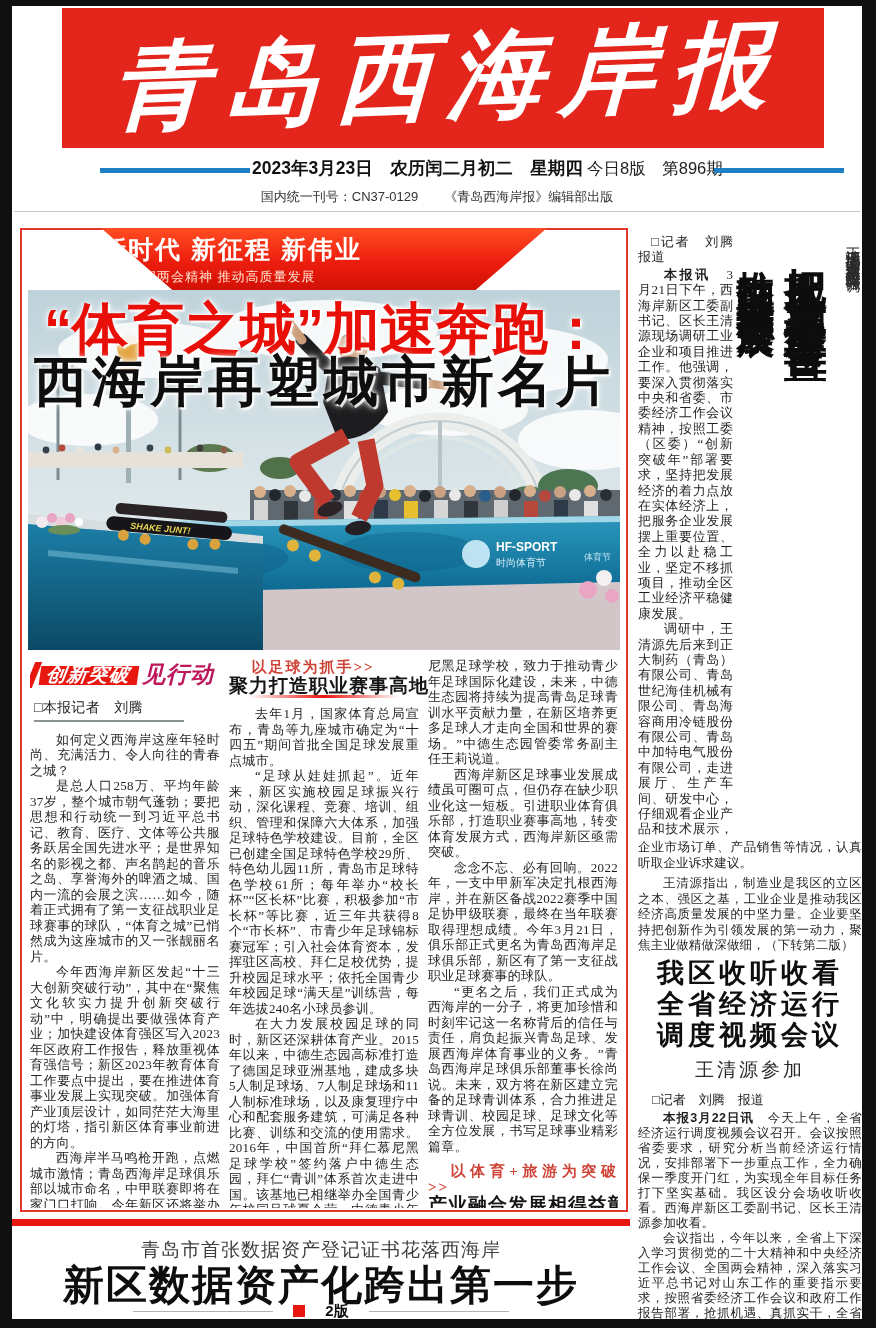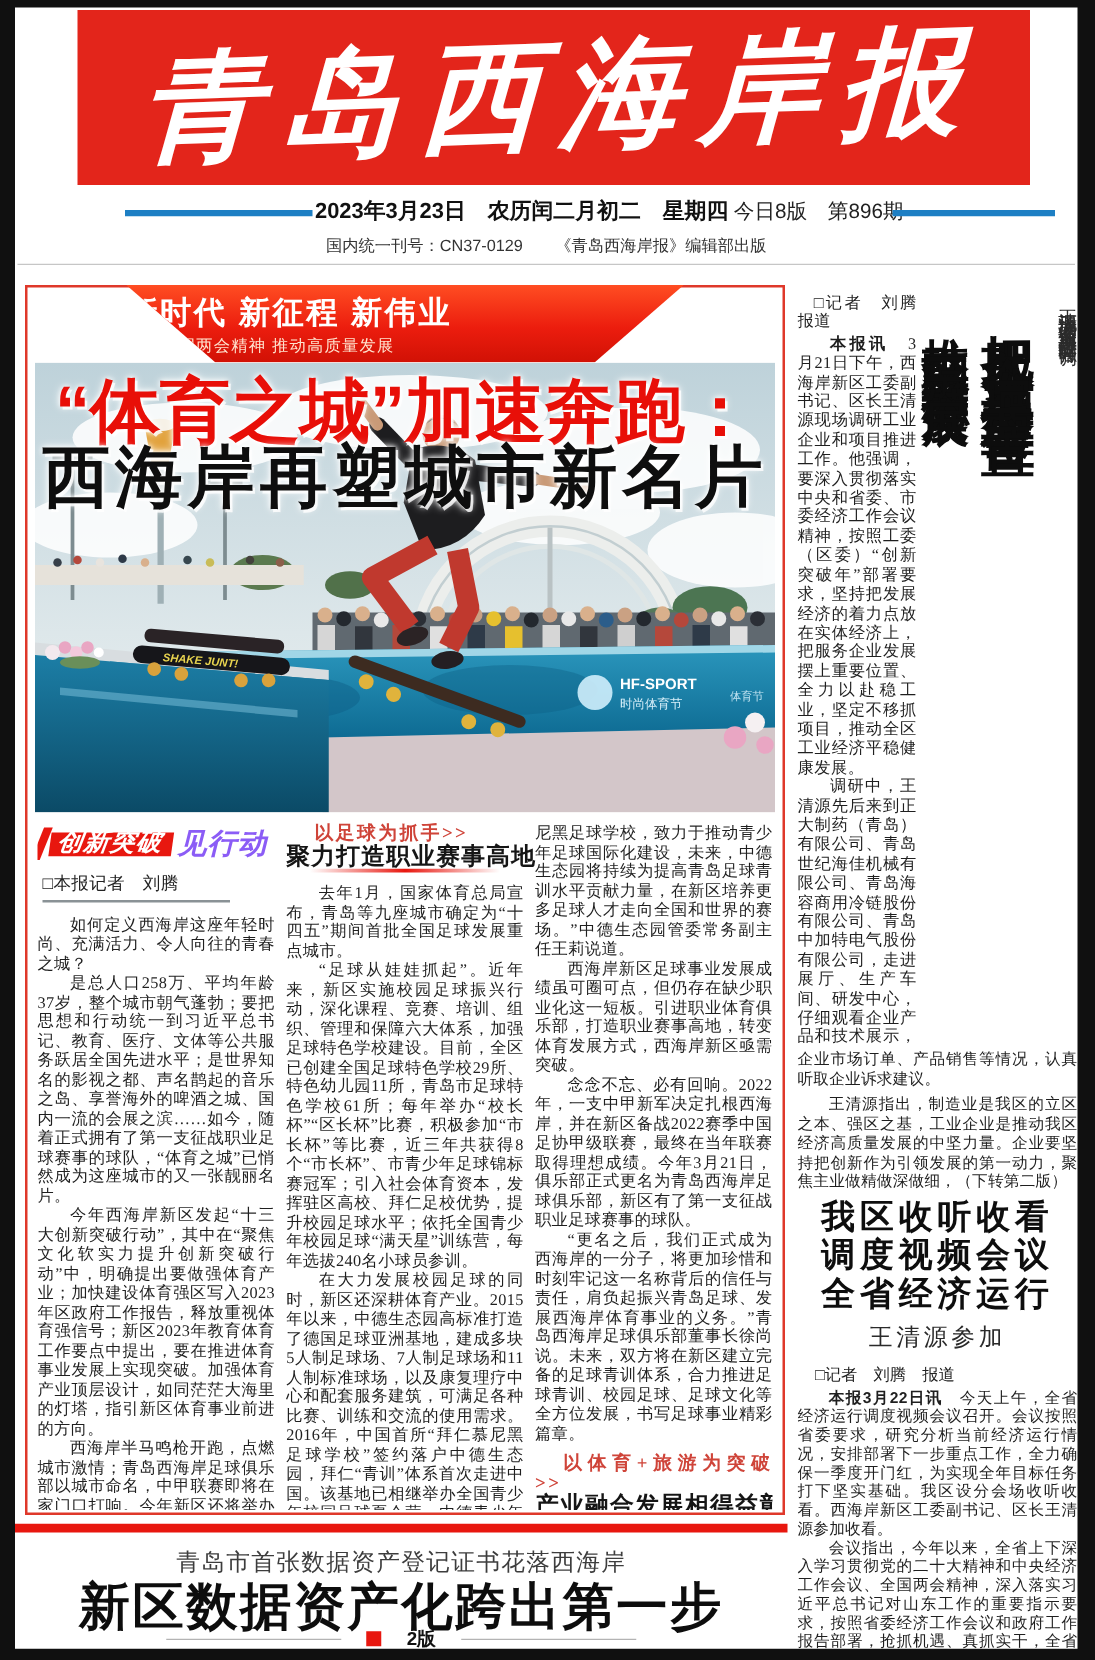--- a/index.html
+++ b/index.html
@@ -53,21 +53,21 @@
         overflow:hidden;}
   .col{width:190px;font-size:13px;line-height:15.5px;color:#1f1f1f;text-align:justify;
        letter-spacing:0.3px;}
   .col p{margin:0;text-indent:2em;}
   .col p.noindent{text-indent:0;}
   .logo-row{display:flex;align-items:center;height:30px;margin:2px 0 10px 0;}
   .logo-slash{width:7px;height:26px;background:#e8170f;transform:skewX(-22deg);margin-right:3px;}
   .logo-box{background:#e8170f;color:#fff;font-weight:900;font-style:italic;font-size:20px;
        padding:1px 8px 2px 6px;transform:skewX(-8deg);font-family:"Liberation Sans", sans-serif;
        letter-spacing:1px;}
-  .logo-tail{color:#8b5cf6;font-weight:900;font-style:italic;font-size:23px;margin-left:4px;
+  .logo-tail{color:#be185d;font-weight:900;font-style:italic;font-size:23px;margin-left:4px;
        font-family:"Liberation Sans", sans-serif;letter-spacing:1px;}
   .byline1{font-size:14px;color:#222;margin:0 0 4px 4px;}
   .byline-rule{width:150px;height:2px;background:#8a9296;margin:0 0 10px 4px;}
   .kicker{color:#cf4439;font-size:15px;font-weight:bold;letter-spacing:2px;margin:2px 0 2px 0;
        text-indent:1.5em;}
   .subhead{color:#151515;font-size:19px;font-weight:900;font-family:"Liberation Sans", sans-serif;
        letter-spacing:1px;margin:0 0 2px 0;text-align:center;white-space:nowrap;}
   .sub-rule{height:3px;width:80%;margin:2px auto 8px auto;
        background:linear-gradient(90deg,rgba(232,23,15,0) 0%,#e8170f 50%,rgba(232,23,15,0) 100%);}
   .spacer8{height:8px;}
@@ -362,22 +362,22 @@
         <div class="sb-hl1 vert">把服务企业发展摆上重要位置</div>
         <div class="sb-kick vert">王清源现场调研工业企业和项目推进工作时强调</div>
       </div>
       <div class="sb-wrap">
         <p>企业市场订单、产品销售等情况，认真听取企业诉求建议。</p>
         <p class="ind">王清源指出，制造业是我区的立区之本、强区之基，工业企业是推动我区经济高质量发展的中坚力量。企业要坚持把创新作为引领发展的第一动力，聚焦主业做精做深做细，（下转第二版）</p>
       </div>
       <div class="story2">
         <div class="s2-hl">
           <div>我区收听收看</div>
+          <div>全省经济运行</div>
           <div>调度视频会议</div>
-          <div>全省经济运行</div>
         </div>
         <div class="s2-sub">王清源参加</div>
         <div class="s2-byline">□记者　刘腾　报道</div>
         <div class="s2-body">
           <p><b class="lead">本报3月22日讯</b><span>　今天上午，全省经济运行调度视频会议召开。会议按照省委要求，研究分析当前经济运行情况，安排部署下一步重点工作，全力确保一季度开门红，为实现全年目标任务打下坚实基础。我区设分会场收听收看。西海岸新区工委副书记、区长王清源参加收看。</span></p>
           <p>会议指出，今年以来，全省上下深入学习贯彻党的二十大精神和中央经济工作会议、全国两会精神，深入落实习近平总书记对山东工作的重要指示要求，按照省委经济工作会议和政府工作报告部署，抢抓机遇、真抓实干，全省经济加快复苏、向上向好。要把思想和行动统一到习近平总书记（下转第二版）</p>
         </div>
       </div>
     </div>
 

